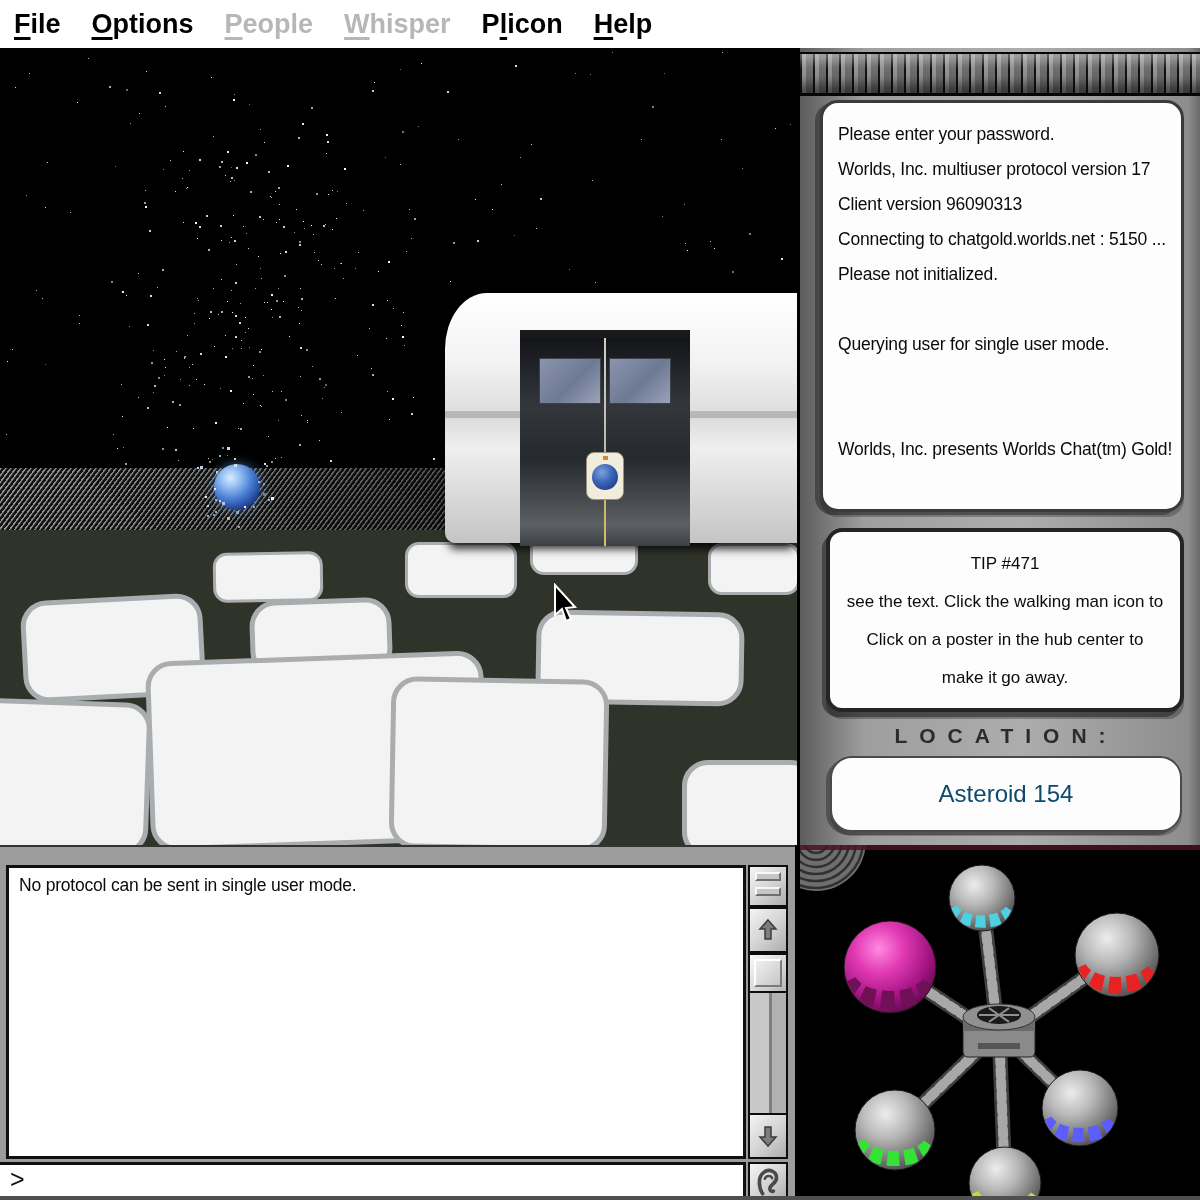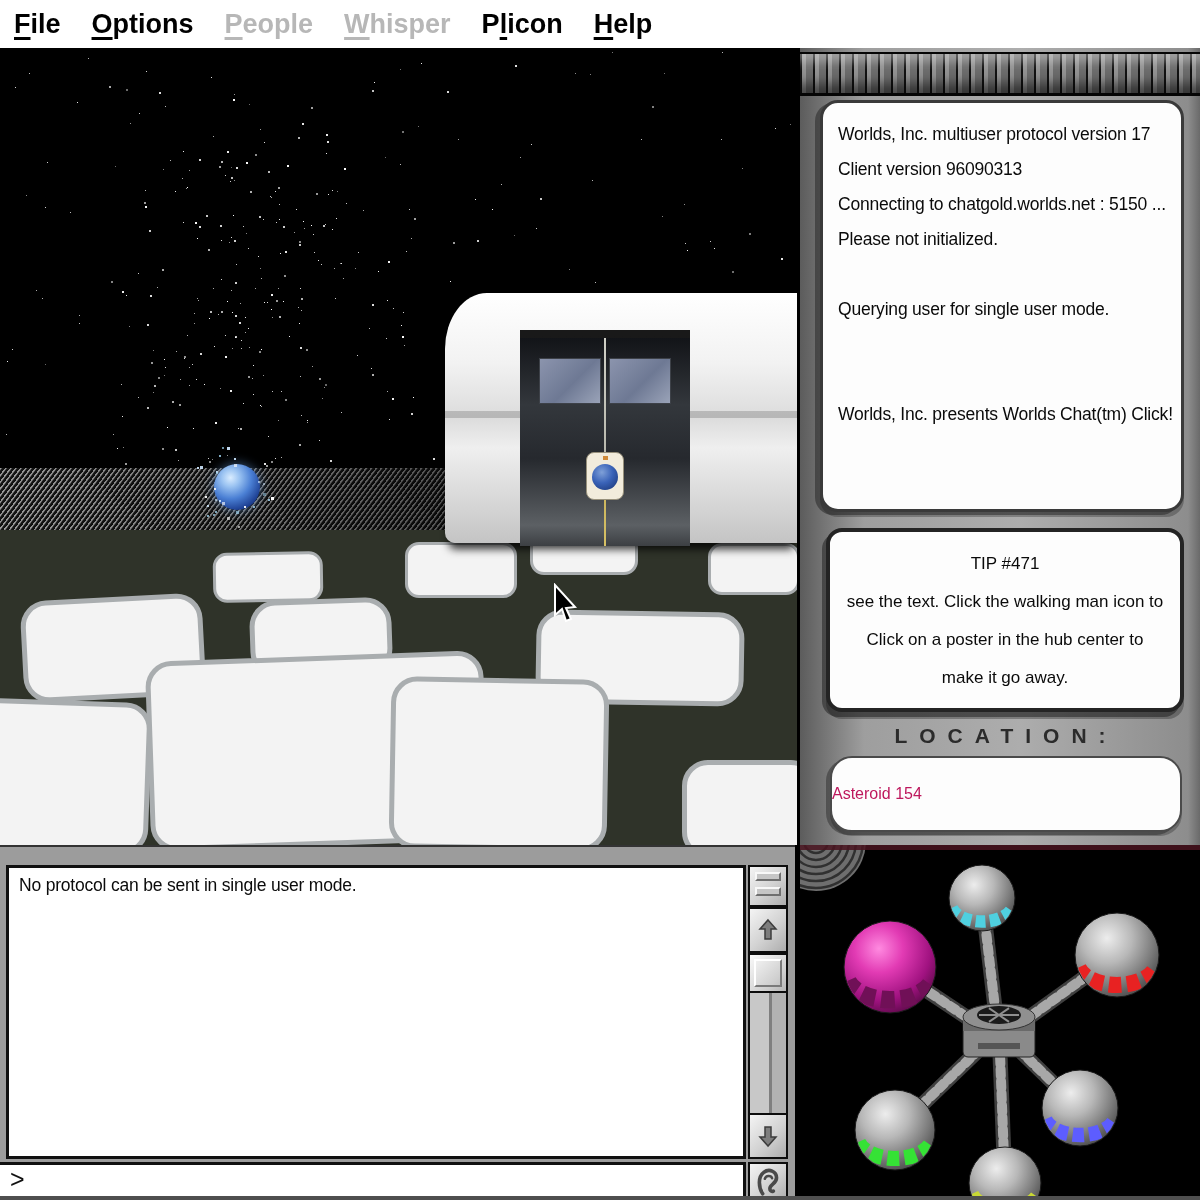--- a/index.html
+++ b/index.html
@@ -80,21 +80,21 @@
       padding:14px 6px 0 15px;overflow:hidden;}
   .status-line{height:35px;line-height:35px;font-size:17.5px;color:#0a0a0a;white-space:pre;letter-spacing:-.2px;}
   .tip-box{position:absolute;left:26px;top:480px;width:358px;height:184px;border-radius:16px;border-width:4px;
       border-color:#242424;box-shadow:-4px 5px 0 rgba(18,18,18,.45),0 7px 0 rgba(18,18,18,.3);
       text-align:center;padding-top:13px;overflow:hidden;}
   .tip-line{height:38px;line-height:38px;font-size:17px;color:#0a0a0a;white-space:pre;}
   .loc-label{position:absolute;left:0;top:676px;width:400px;text-align:center;font-size:21px;font-weight:bold;
       color:#2b2b2b;letter-spacing:12px;text-indent:12px;}
   .loc-box{position:absolute;left:30px;top:708px;width:352px;height:76px;border-radius:22px;border-width:2px;
       border-color:#4a4a4a;box-shadow:-4px 3px 0 rgba(25,25,25,.4),0 4px 0 rgba(25,25,25,.3);
-      text-align:left;line-height:72px;font-size:16px;color:#be185d;}
+      text-align:center;line-height:72px;font-size:24px;color:#0c4a6e;}
 
   
   .chat{position:absolute;left:0;top:845px;width:795px;height:355px;background:#9c9c9c;border-top:2px solid #333;box-sizing:border-box;}
   .chat-log{position:absolute;left:6px;top:18px;width:740px;height:294px;background:#fff;border:3px solid #101010;
       box-sizing:border-box;padding:7px 10px;font-size:17.5px;color:#0a0a0a;letter-spacing:-.2px;}
   .sb{position:absolute;left:748px;top:18px;width:40px;height:294px;display:flex;flex-direction:column;}
   .sb-btn{background:linear-gradient(135deg,#f4f4f4 0%,#d2d2d2 55%,#adadad 100%);
       border:2px solid #0d0d0d;box-sizing:border-box;position:relative;flex:none;}
   .sb-split{height:42px;}
   .sb-split .bar{position:absolute;left:5px;width:26px;height:9px;background:#c6c6c6;
@@ -558,29 +558,30 @@
         <div class="sparkle" style="left: 27px; top: 13px; width: 2px; height: 2px; background: rgb(159, 212, 240); opacity: 0.817638;"></div>
       </div>
     <svg class="cursor" width="30" height="46" viewBox="0 0 30 46">
       <path d="M51,51 L51,81 L58,75 L62,87 L67,85 L62,74 L71,73 Z" transform="translate(-49,-49)" fill="#000" stroke="#fff" stroke-width="2"></path>
     </svg>
   </div>
 
   <div class="rp">
     <div class="grip"></div>
     <div class="status-box rbox" id="statusBox">
+        <div class="status-line">Please enter your password.</div>
         <div class="status-line">Worlds, Inc. multiuser protocol version 17</div>
         <div class="status-line">Client version 96090313</div>
         <div class="status-line">Connecting to chatgold.worlds.net : 5150 ...</div>
         <div class="status-line">Please not initialized.</div>
         <div class="status-line"> </div>
         <div class="status-line">Querying user for single user mode.</div>
         <div class="status-line"> </div>
         <div class="status-line"> </div>
-        <div class="status-line">Worlds, Inc. presents Worlds Chat(tm) Click!</div>
+        <div class="status-line">Worlds, Inc. presents Worlds Chat(tm) Gold!</div>
       </div>
     <div class="tip-box rbox" id="tipBox">
       <div class="tip-line">TIP #471</div>
     <div class="tip-line">see the text. Click the walking man icon to</div>
         <div class="tip-line">Click on a poster in the hub center to</div>
         <div class="tip-line">make it go away.</div>
       </div>
     <div class="loc-label">LOCATION:</div>
     <div class="loc-box rbox">Asteroid 154</div>
   </div>

